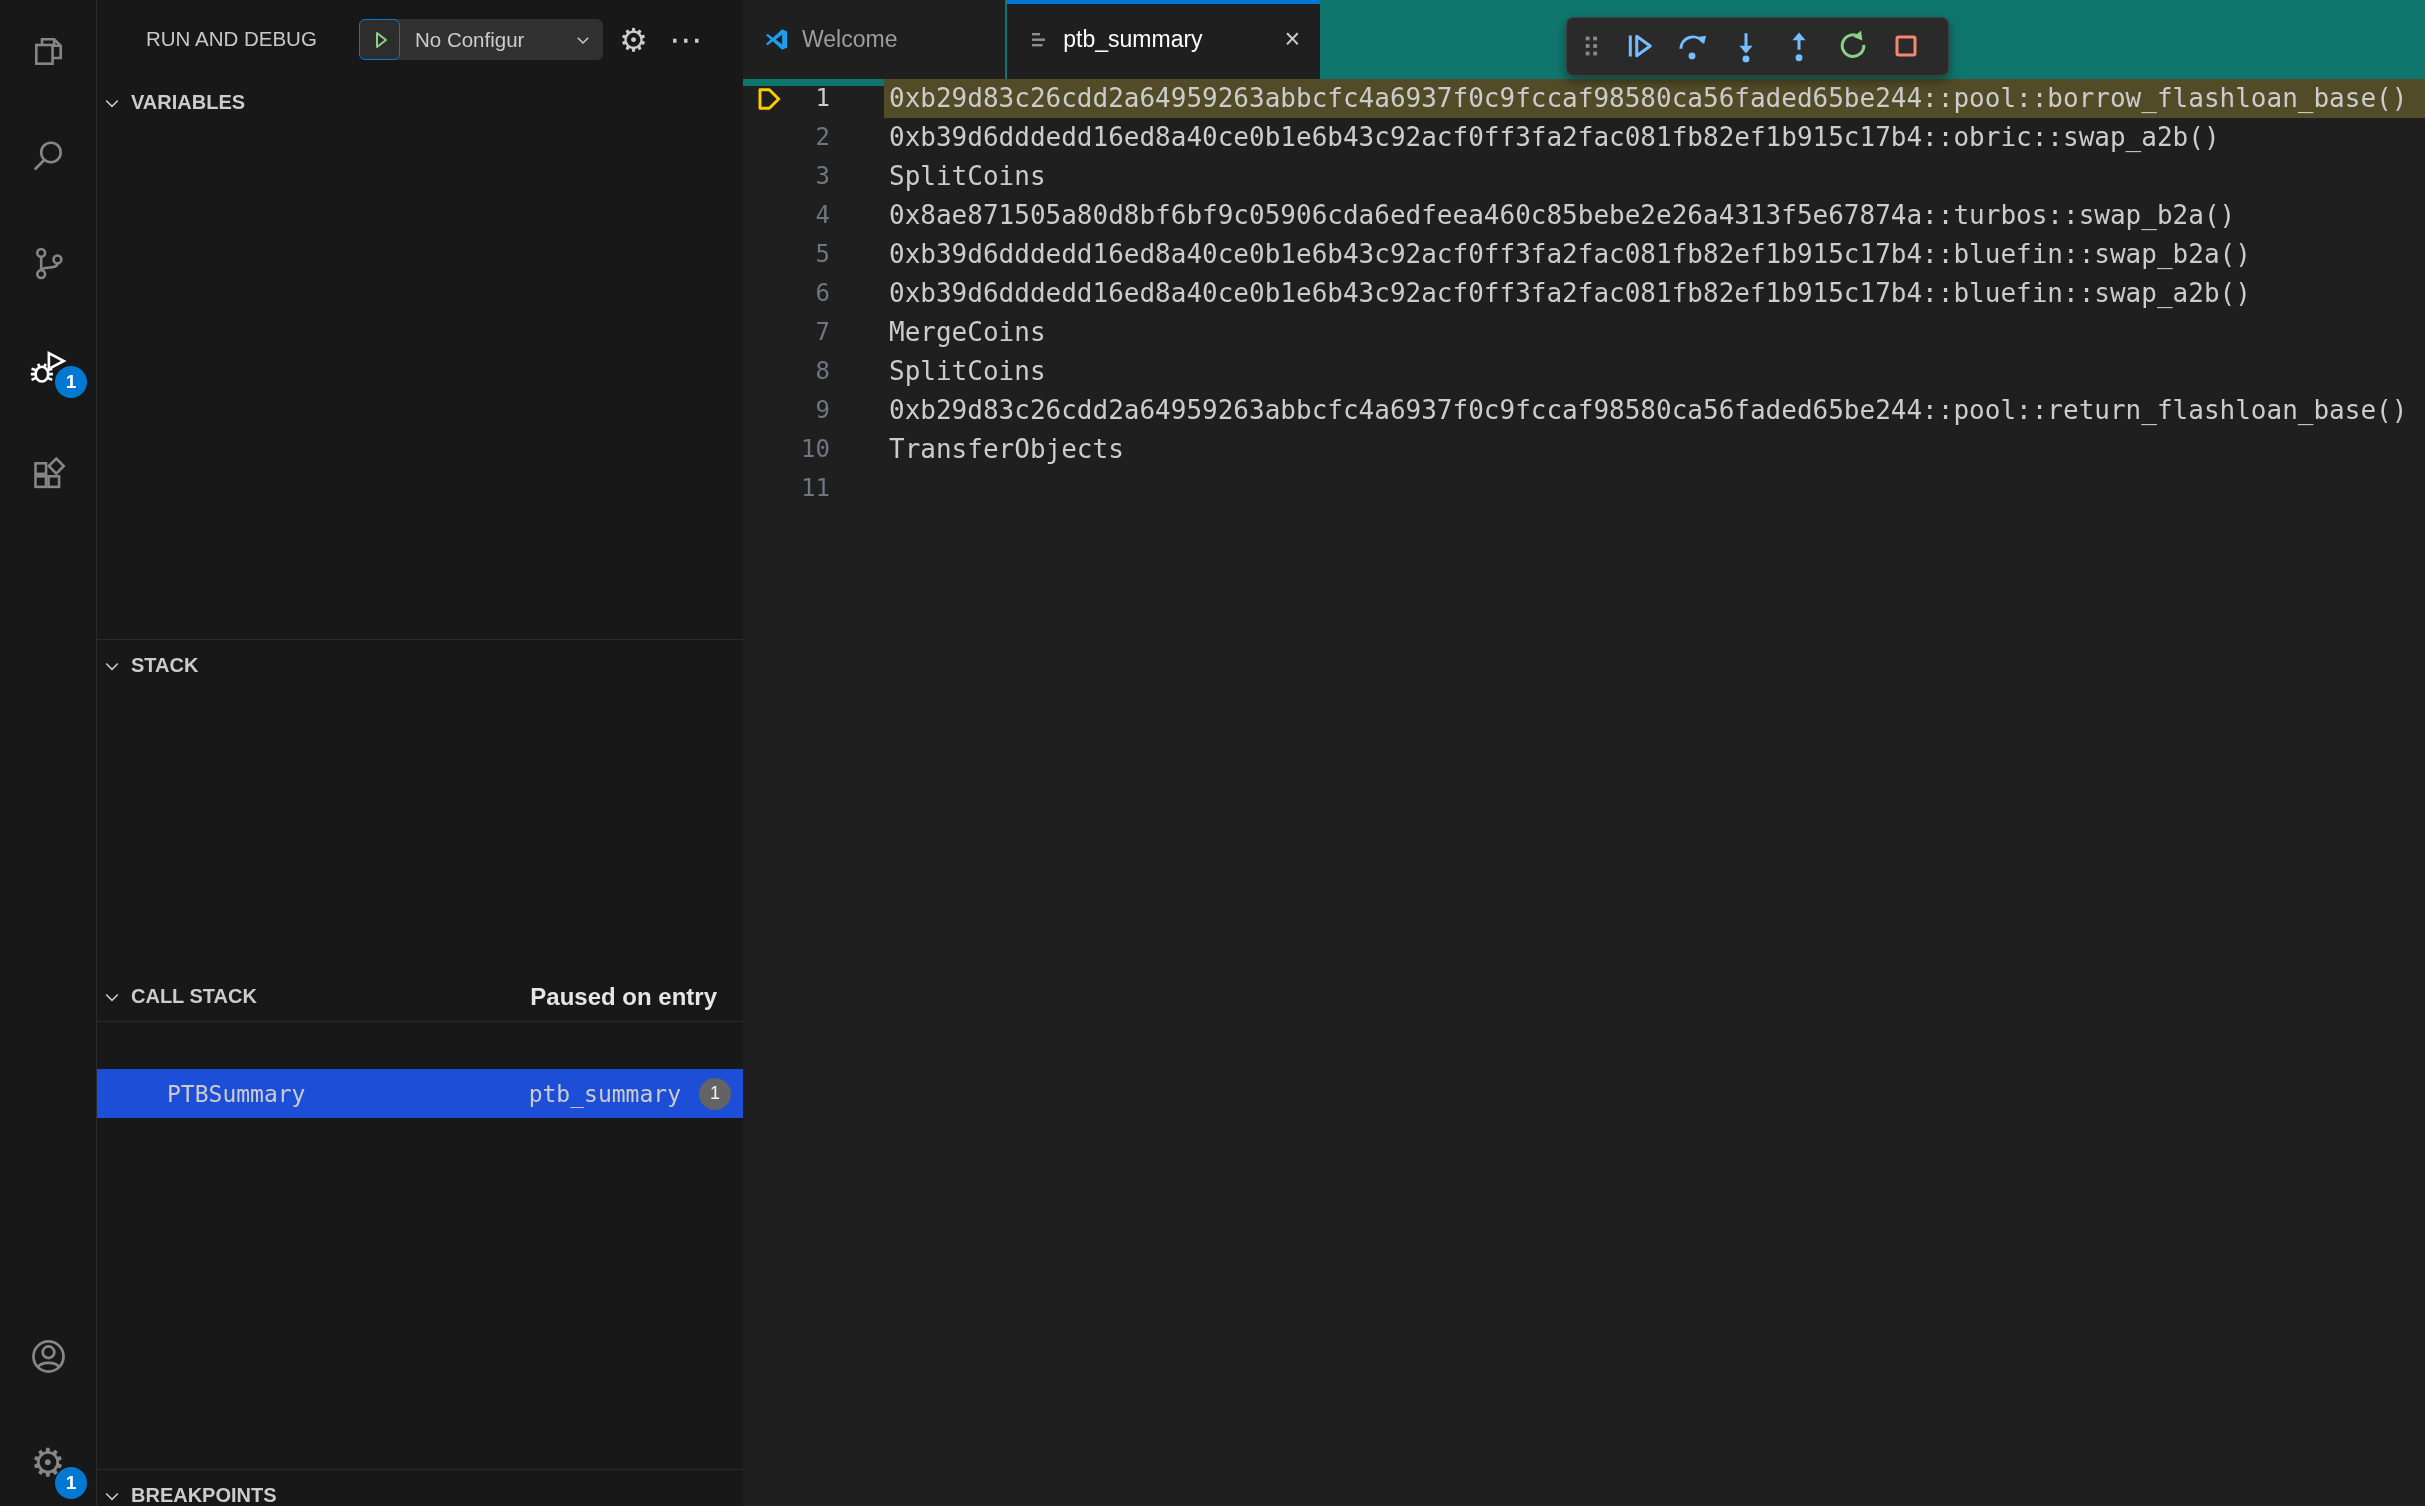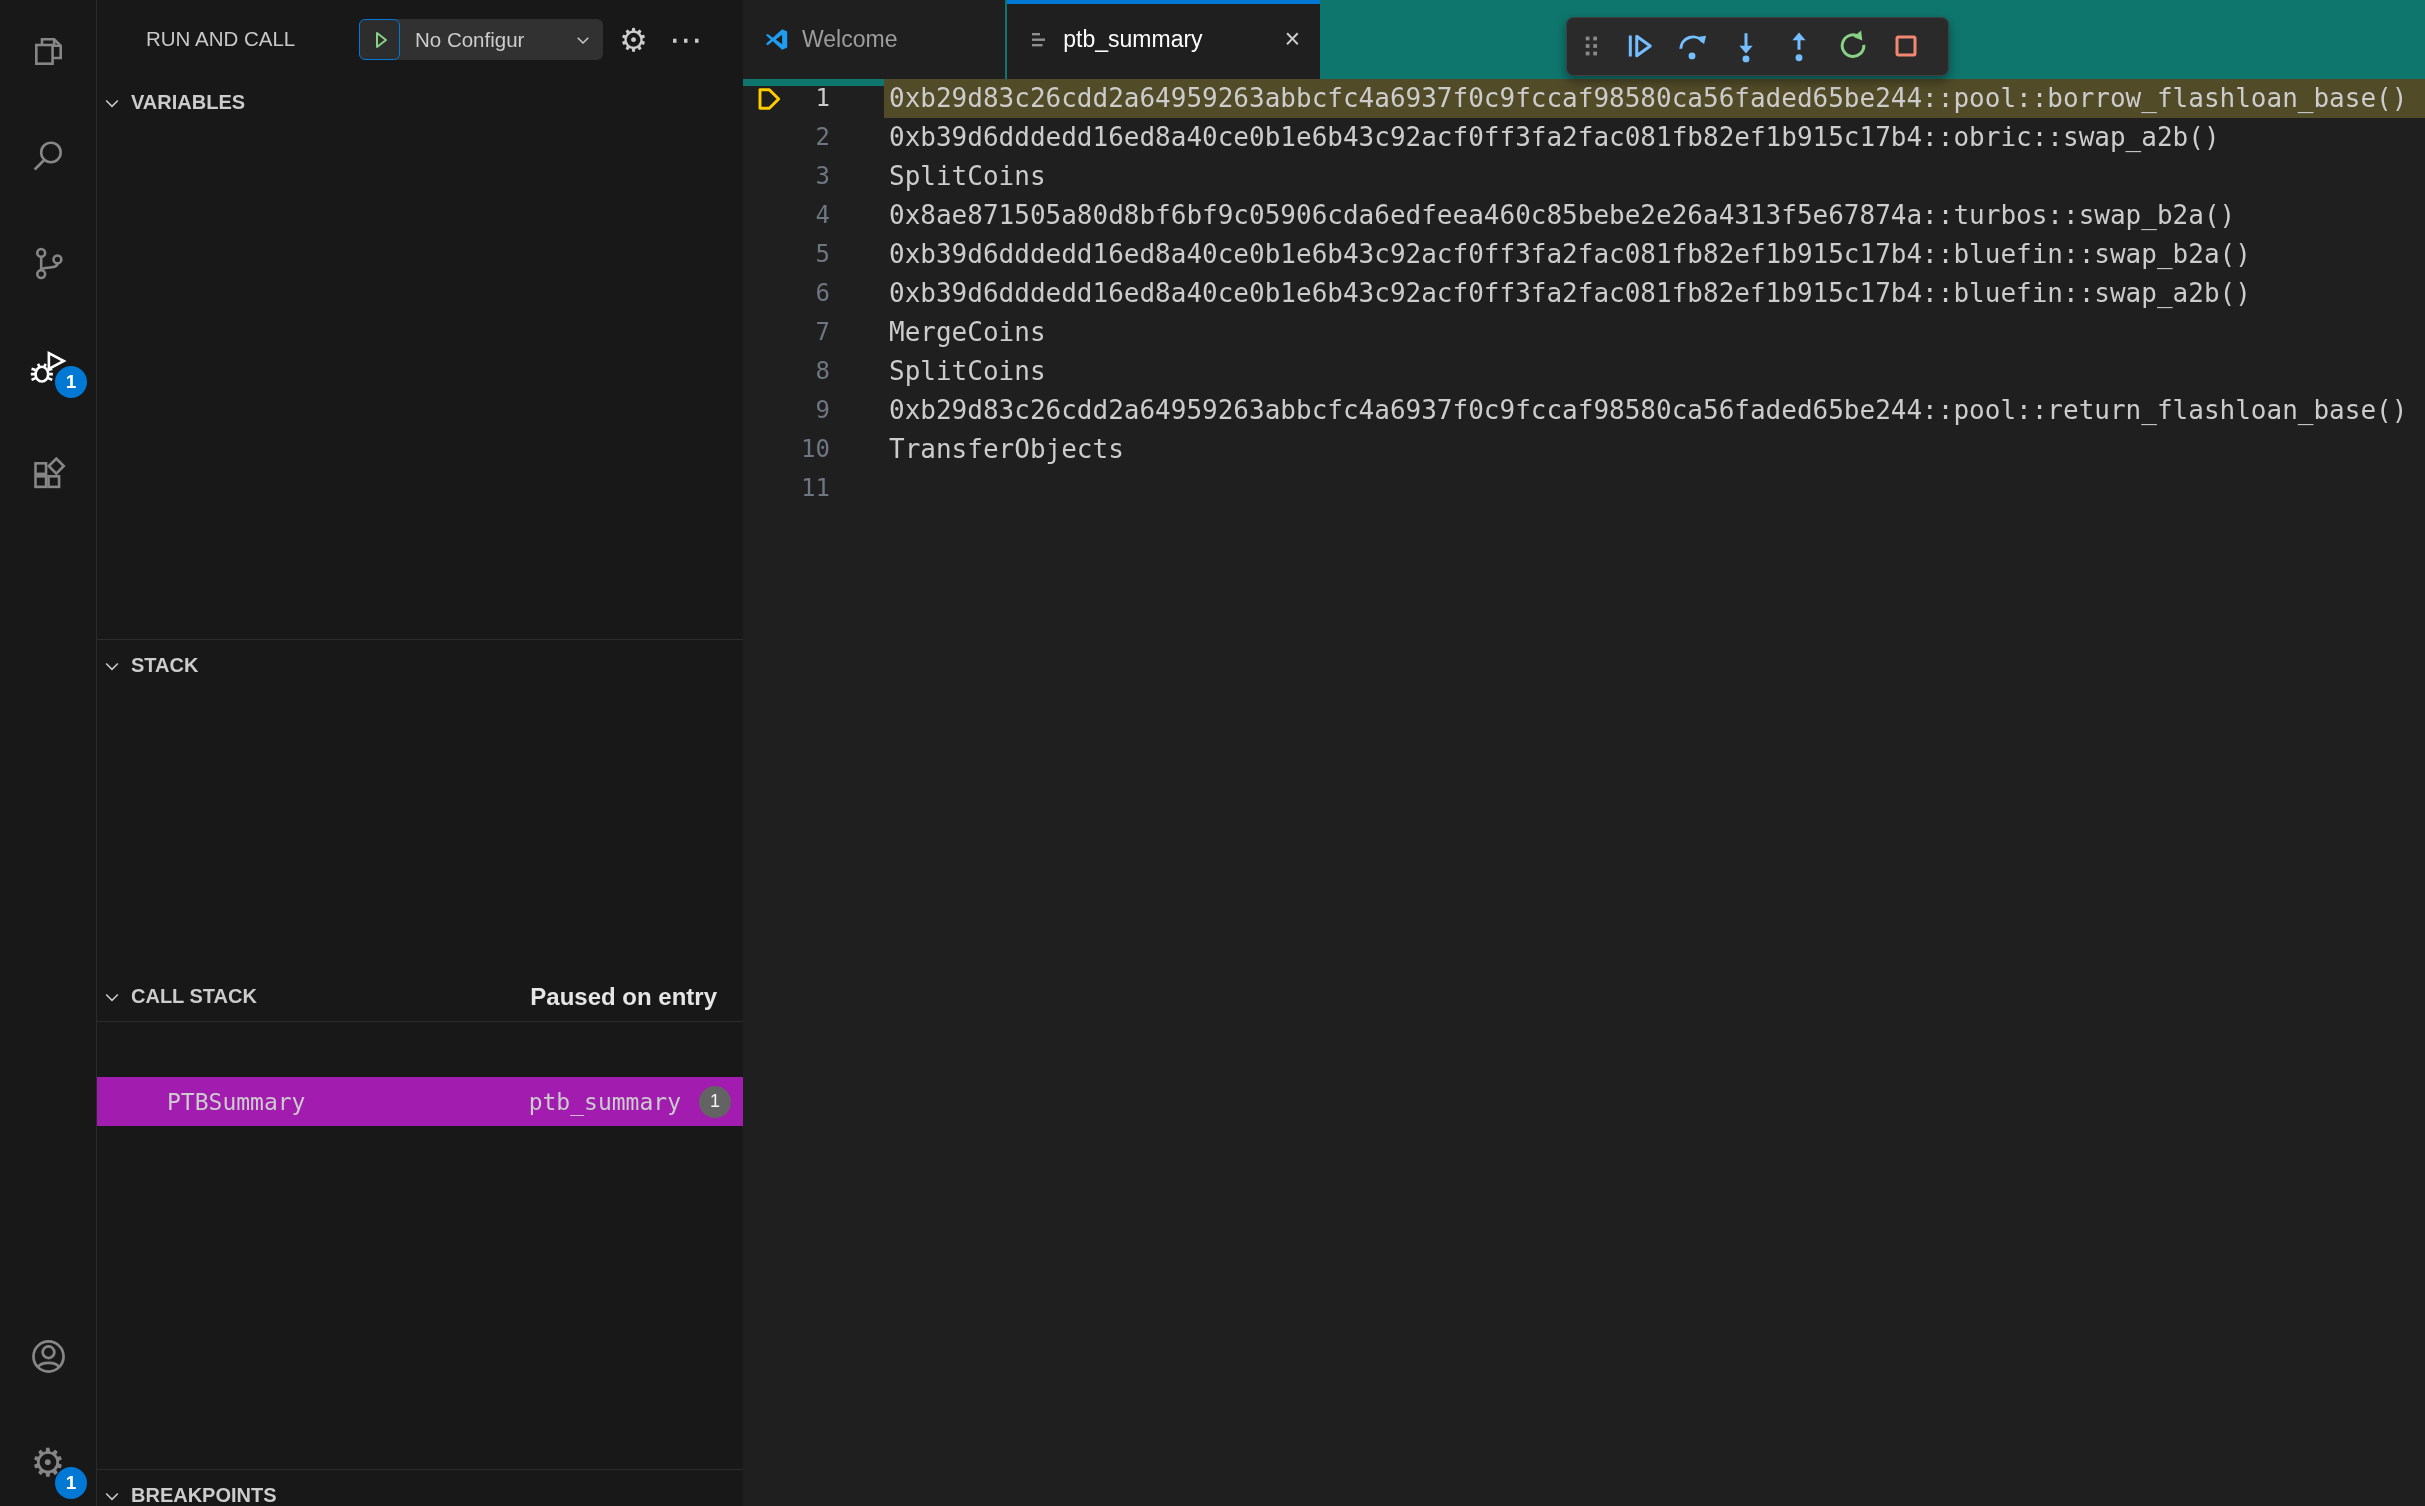--- a/index.html
+++ b/index.html
@@ -32,23 +32,23 @@
            justify-content:center;cursor:pointer;color:#cccccc;}
   .hdr-btn.gear{left:517px;font-family:"DejaVu Sans",sans-serif;font-size:32px;}
   .hdr-btn.more{left:570px;font-size:33px;letter-spacing:1.5px;}
 
   .divider{position:absolute;left:0;right:0;height:0.8px;background:#2b2b2b;}
   .section-header{position:absolute;left:0;right:0;height:35px;display:flex;align-items:center;
                   padding-left:6px;color:#cccccc;font-weight:bold;font-size:20px;cursor:pointer;}
   .section-header .chev{margin-right:9px;display:flex;}
   .cs-status{margin-left:auto;padding-right:26px;font-size:24px;color:#e6e6e6;}
 
-  .stack-row{position:absolute;top:1069px;left:0;right:0;height:49px;background:#a21caf;
+  .stack-row{position:absolute;top:1069px;left:0;right:0;height:49px;background:#1d4ed8;
              display:flex;align-items:center;cursor:pointer;
-             font-family:"DejaVu Sans Mono",monospace;font-size:23px;color:#cccccc;margin-top:8px;}
+             font-family:"DejaVu Sans Mono",monospace;font-size:23px;color:#cccccc;}
   .stack-frame{margin-left:71px;}
   .stack-src{margin-left:auto;}
   .stack-badge{width:32px;height:32px;border-radius:50%;background:#636363;color:#f2f2f2;
                font-family:"Liberation Sans",sans-serif;font-size:18px;display:flex;
                align-items:center;justify-content:center;margin:0 12px 0 18px;flex:none;}
 
   
   .editor{position:absolute;left:743px;top:0;right:0;height:100%;background:#1f1f1f;}
   .tabbar{position:absolute;top:0;left:0;right:0;height:86px;background:#0f766e;display:flex;text-align:center;}
   .tab{height:79px;box-sizing:border-box;display:flex;align-items:center;gap:12px;
@@ -130,21 +130,21 @@
         <path d="M5.8 18.3 C7.5 14.8 16.5 14.8 18.2 18.3"></path>
       </svg>
     </div>
     <div class="ab-item" style="top:1424px">
       <span class="glyph-gear">⚙</span>
       <span class="ab-badge" style="bottom:1.5px">1</span>
     </div>
   </nav>
 
   <aside class="sidebar">
-    <span class="side-title">RUN AND CALL</span>
+    <span class="side-title">RUN AND DEBUG</span>
 
     <div class="run-group">
       <div class="play-btn">
         <svg width="24" height="24" viewBox="0 0 24 24" fill="none" stroke="#89d185" stroke-width="2" stroke-linejoin="round">
           <path d="M9 5 L18 12 L9 19 Z"></path>
         </svg>
       </div>
       <div class="cfg-dd">
         <span>No Configur</span>
         <svg width="18" height="18" viewBox="0 0 24 24" fill="none" stroke="#cccccc" stroke-width="2">

